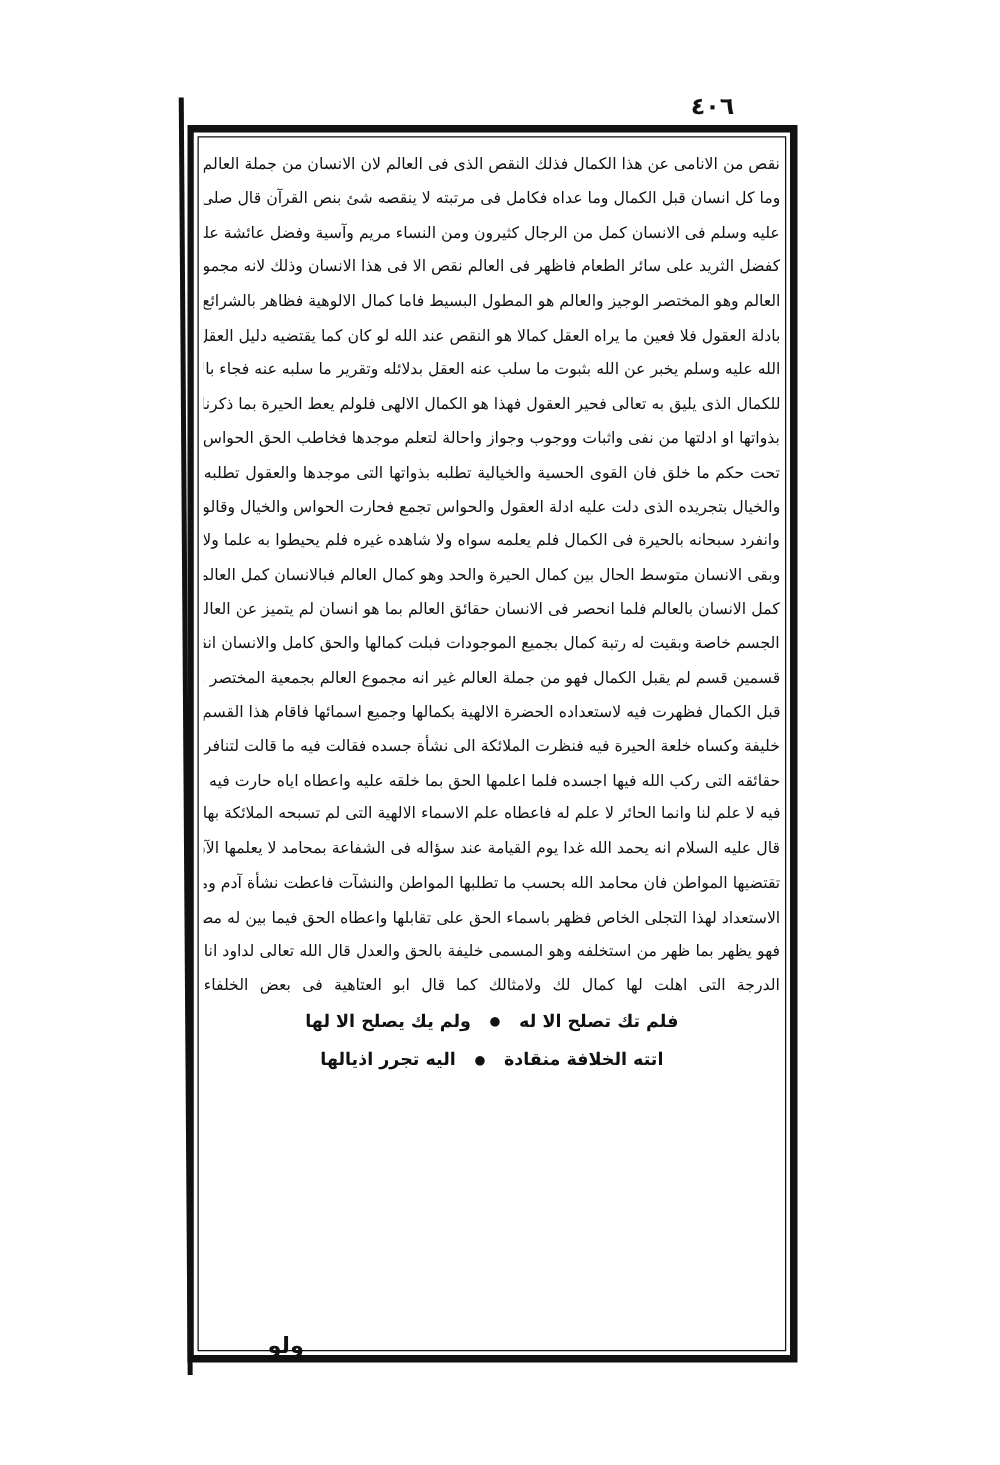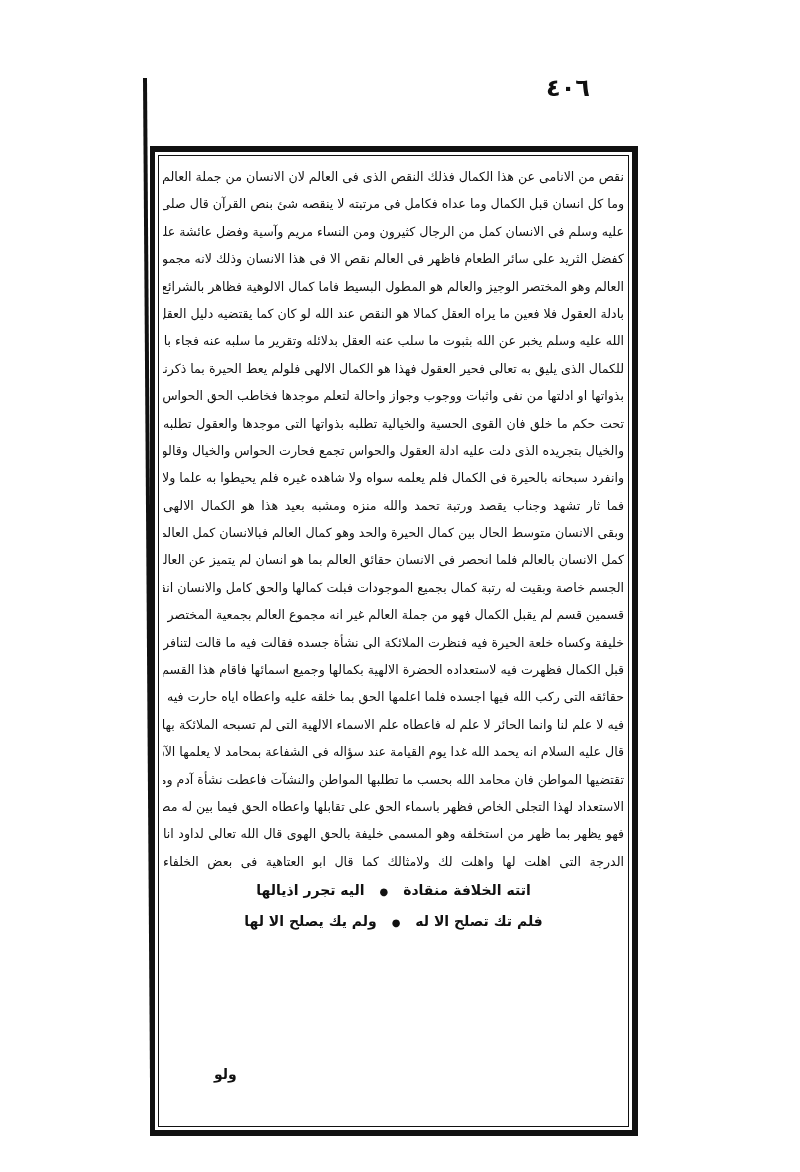--- a/index.html
+++ b/index.html
@@ -23,38 +23,37 @@
       height: 1022px;
       background: #111111;
       transform: rotate(-0.4deg);
       transform-origin: top left;
     }
     .page-number {
       position: absolute;
       left: 550px;
       top: 74px;
       width: 40px;
-      font-size: 24px;
+      font-size: 19px;
       font-weight: bold;
       direction: rtl;
       text-align: center;
       letter-spacing: 1px;
     }
     .frame {
       position: absolute;
       left: 150px;
       top: 100px;
       width: 488px;
       height: 990px;
       border-top: 6px solid #111111;
       border-bottom: 6px solid #111111;
       border-left: 5px solid #111111;
       border-right: 6px solid #111111;
       box-sizing: border-box;
-      margin-top: 46px;
     }
     .frame-inner {
       position: absolute;
       left: 3px;
       top: 3px;
       right: 3px;
       bottom: 3px;
       border: 1.5px solid #111111;
       box-sizing: border-box;
     }
@@ -88,21 +87,21 @@
     .verse .sep {
       display: inline-block;
       margin: 0 10px;
       font-size: 10px;
       vertical-align: middle;
     }
     .catchword {
       position: absolute;
       left: 214px;
       top: 1066px;
-      font-size: 14px;
+      font-size: 18px;
       font-weight: bold;
       direction: rtl;
     }
   </style>
 </head>
 <body>
 
 <div class="margin-rule"></div>
 
 <div class="page-number">٤٠٦</div>
@@ -115,41 +114,40 @@
     <span class="line">عليه وسلم فى الانسان كمل من الرجال كثيرون ومن النساء مريم وآسية وفضل عائشة على النساء</span>
     <span class="line">كفضل الثريد على سائر الطعام فاظهر فى العالم نقص الا فى هذا الانسان وذلك لانه مجموع حقائق</span>
     <span class="line">العالم وهو المختصر الوجيز والعالم هو المطول البسيط فاما كمال الالوهية فظاهر بالشرائع واما</span>
     <span class="line">بادلة العقول فلا فعين ما يراه العقل كمالا هو النقص عند الله لو كان كما يقتضيه دليل العقل</span>
     <span class="line">الله عليه وسلم يخبر عن الله بثبوت ما سلب عنه العقل بدلائله وتقرير ما سلبه عنه فجاء بالامرين</span>
     <span class="line">للكمال الذى يليق به تعالى فحير العقول فهذا هو الكمال الالهى فلولم يعط الحيرة بما ذكرناه لكان</span>
     <span class="line">بذواتها او ادلتها من نفى واثبات ووجوب وجواز واحالة لتعلم موجدها فخاطب الحق الحواس</span>
     <span class="line">تحت حكم ما خلق فان القوى الحسية والخيالية تطلبه بذواتها التى موجدها والعقول تطلبه</span>
     <span class="line">والخيال بتجريده الذى دلت عليه ادلة العقول والحواس تجمع فحارت الحواس والخيال وقالوا</span>
     <span class="line">وانفرد سبحانه بالحيرة فى الكمال فلم يعلمه سواه ولا شاهده غيره فلم يحيطوا به علما ولا رأوه عينا</span>
-    <span class="line">فما ثار تشهد وجناب يقصد ورتبة تحمد والله منزه ومشبه بعيد هذا هو الكمال الالهى</span>
     <span class="line">وبقى الانسان متوسط الحال بين كمال الحيرة والحد وهو كمال العالم فبالانسان كمل العالم وما</span>
     <span class="line">كمل الانسان بالعالم فلما انحصر فى الانسان حقائق العالم بما هو انسان لم يتميز عن العالم الاصغر</span>
     <span class="line">الجسم خاصة وبقيت له رتبة كمال بجميع الموجودات فبلت كمالها والحق كامل والانسان انقسم</span>
     <span class="line">قسمين قسم لم يقبل الكمال فهو من جملة العالم غير انه مجموع العالم بجمعية المختصر من الكبير وقسم</span>
+    <span class="line">قبل الكمال فظهرت فيه لاستعداده الحضرة الالهية بكمالها وجميع اسمائها فاقام هذا القسم</span>
     <span class="line">خليفة وكساه خلعة الحيرة فيه فنظرت الملائكة الى نشأة جسده فقالت فيه ما قالت لتنافر</span>
-    <span class="line">قبل الكمال فظهرت فيه لاستعداده الحضرة الالهية بكمالها وجميع اسمائها فاقام هذا القسم</span>
     <span class="line">حقائقه التى ركب الله فيها اجسده فلما اعلمها الحق بما خلقه عليه واعطاه اياه حارت فيه فقالت</span>
     <span class="line">فيه لا علم لنا وانما الحائر لا علم له فاعطاه علم الاسماء الالهية التى لم تسبحه الملائكة بها ولا قدسته كما</span>
     <span class="line">قال عليه السلام انه يحمد الله غدا يوم القيامة عند سؤاله فى الشفاعة بمحامد لا يعلمها الآن</span>
     <span class="line">تقتضيها المواطن فان محامد الله بحسب ما تطلبها المواطن والنشآت فاعطت نشأة آدم ومن</span>
     <span class="line">الاستعداد لهذا التجلى الخاص فظهر باسماء الحق على تقابلها واعطاه الحق فيما بين له مصارفها</span>
-    <span class="line">فهو يظهر بما ظهر من استخلفه وهو المسمى خليفة بالحق الهوى قال الله تعالى لداود انا</span>
-    <span class="line">الدرجة التى اهلت لها واهلت لك ولامثالك كما قال ابو العتاهية فى بعض الخلفاء</span>
+    <span class="line">فهو يظهر بما ظهر من استخلفه وهو المسمى خليفة بالحق والعدل قال الله تعالى لداود انا</span>
+    <span class="line">الدرجة التى اهلت لها كمال لك ولامثالك كما قال ابو العتاهية فى بعض الخلفاء</span>
 
+    <span class="verse">
+      <span>فلم تك تصلح الا له</span>
+      <span class="sep">●</span>
+      <span>ولم يك يصلح الا لها</span>
+    </span>
     <span class="verse">
       <span>اتته الخلافة منقادة</span>
       <span class="sep">●</span>
       <span>اليه تجرر اذيالها</span>
-    </span>
-    <span class="verse">
-      <span>فلم تك تصلح الا له</span>
-      <span class="sep">●</span>
-      <span>ولم يك يصلح الا لها</span>
     </span>
   </div>
 </div>
 
 <div class="catchword">ولو</div>
 
 </body></html>

